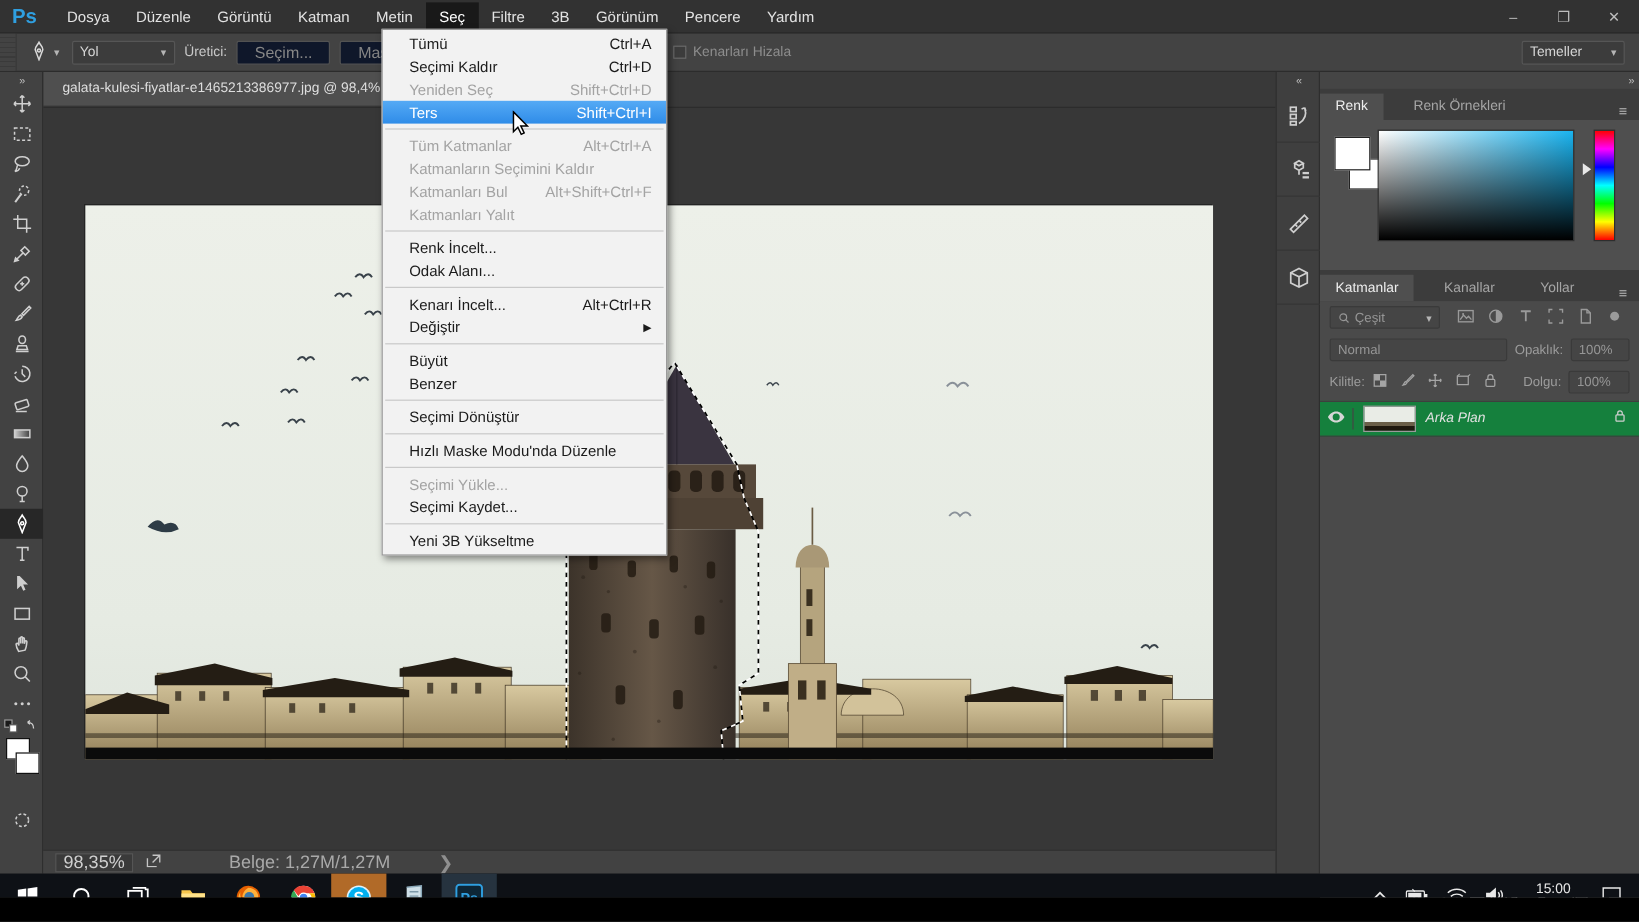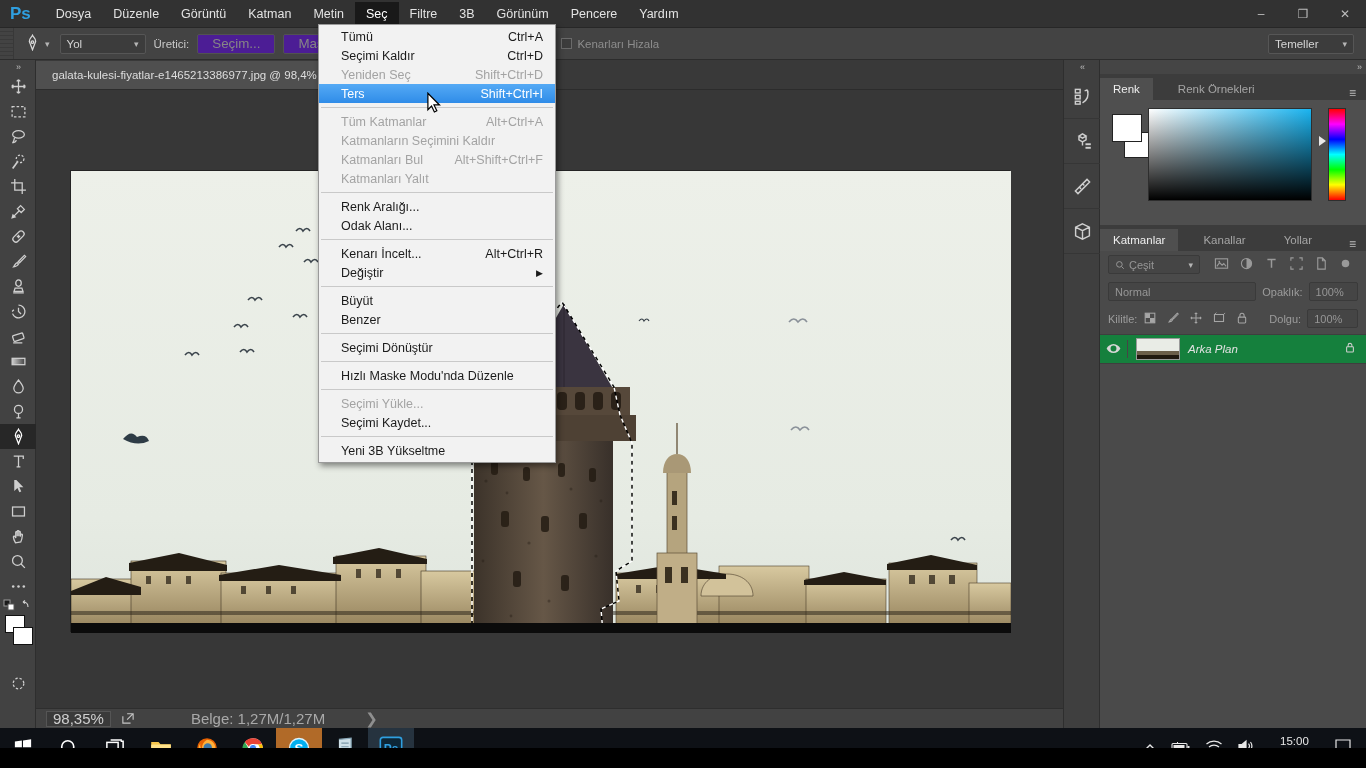--- a/index.html
+++ b/index.html
@@ -13,42 +13,42 @@
   .menu-title.active{background:#191919;color:#fff;}
   #win-controls{margin-left:auto;display:flex;align-items:center;height:100%;}
   .win-btn{width:42px;height:100%;display:flex;align-items:center;justify-content:center;color:#bdbdbd;font-size:12px;}
 
   
   #optionsbar{position:absolute;left:0;top:28px;width:1366px;height:32px;background:#434343;border-bottom:1px solid #2c2c2c;display:flex;align-items:center;font-size:11.5px;}
   #ob-grip{width:14px;height:100%;border-right:1px solid #383838;background:repeating-linear-gradient(#434343 0 3px,#3a3a3a 3px 4px);}
   .ob-toolpreset{display:flex;align-items:center;gap:4px;padding:0 10px;}
   .ob-select{background:#3c3c3c;border:1px solid #565656;border-radius:2px;height:20px;display:flex;align-items:center;justify-content:space-between;padding:0 6px;min-width:86px;color:#d6d6d6;}
   .ob-label{margin:0 8px;color:#c9c9c9;}
-  .ob-btn{background:#4c1d95;border:1px solid #525252;border-radius:2px;height:20px;padding:0 14px;display:flex;align-items:center;color:#868686;margin-right:8px;}
+  .ob-btn{background:#0f172a;border:1px solid #525252;border-radius:2px;height:20px;padding:0 14px;display:flex;align-items:center;color:#868686;margin-right:8px;}
   .ob-check{display:flex;align-items:center;gap:5px;color:#8d8d8d;margin-left:10px;}
   .ob-checkbox{width:11px;height:11px;border:1px solid #6a6a6a;background:#3c3c3c;}
   #workspace{margin-left:auto;margin-right:12px;}
   .chev{font-size:9px;color:#b5b5b5;}
 
   
   #toolbar{position:absolute;left:0;top:60px;width:36px;height:668px;background:#424242;border-right:1px solid #2e2e2e;}
   #toolbar-collapse{height:14px;text-align:center;font-size:9px;color:#bdbdbd;letter-spacing:-2px;padding-top:2px;}
   .tool{width:36px;height:25px;display:flex;align-items:center;justify-content:center;color:#cfcfcf;}
   .tool.selected{background:#272727;color:#fff;}
   .tool svg{display:block;}
   #swatch-area{position:relative;width:36px;height:70px;margin-top:2px;}
   #fg-swatch{position:absolute;left:5px;top:14px;width:20px;height:18px;background:#fff;border:1px solid #111;}
   #bg-swatch{position:absolute;left:13px;top:26px;width:20px;height:18px;background:#fff;border:1px solid #111;}
   #mini-swap{position:absolute;left:3px;top:-2px;width:30px;height:14px;}
 
   
   #canvas-area{position:absolute;left:36px;top:90px;width:1027px;height:618px;background:#373737;}
   #photo{position:absolute;left:34px;top:80px;width:940px;height:462px;border:1px solid #242424;}
   
-  #tabrow{position:absolute;left:36px;top:60px;width:1027px;height:30px;background:#393939;border-bottom:1px solid #2c2c2c;display:flex;align-items:center;}
+  #tabrow{position:absolute;left:36px;top:60px;width:1027px;height:30px;background:#393939;border-bottom:1px solid #2c2c2c;display:flex;align-items:flex-start;}
   #doc-tab{background:#4f4f4f;height:28px;display:flex;align-items:center;padding:0 16px;font-size:11.5px;color:#dedede;border-right:1px solid #2c2c2c;}
 
   
   #statusbar{position:absolute;left:36px;top:708px;width:1027px;height:20px;background:#424242;border-top:1px solid #2e2e2e;display:flex;align-items:center;font-size:15px;color:#b9b9b9;}
   #status-zoom{background:#3a3a3a;border:1px solid #555;height:16px;display:flex;align-items:center;padding:0 6px;margin-left:10px;color:#cfcfcf;}
   #status-doc{margin-left:56px;color:#a9a9a9;}
   #status-chev{margin-left:40px;color:#8f8f8f;}
 
   
   #icon-strip{position:absolute;left:1063px;top:60px;width:37px;height:668px;background:#3f3f3f;border-left:1px solid #2e2e2e;border-right:1px solid #2e2e2e;}
@@ -665,21 +665,21 @@
       </div>
       <div class="menu-item disabled">
         <span>Katmanları Bul</span>
         <span class="mi-shortcut">Alt+Shift+Ctrl+F</span>
       </div>
       <div class="menu-item disabled">
         <span>Katmanları Yalıt</span>
       </div>
       <div class="menu-sep"></div>
       <div class="menu-item">
-        <span>Renk Aralığı...</span>
+        <span>Renk İncelt...</span>
       </div>
       <div class="menu-item">
         <span>Odak Alanı...</span>
       </div>
       <div class="menu-sep"></div>
       <div class="menu-item">
         <span>Kenarı İncelt...</span>
         <span class="mi-shortcut">Alt+Ctrl+R</span>
       </div>
       <div class="menu-item">

